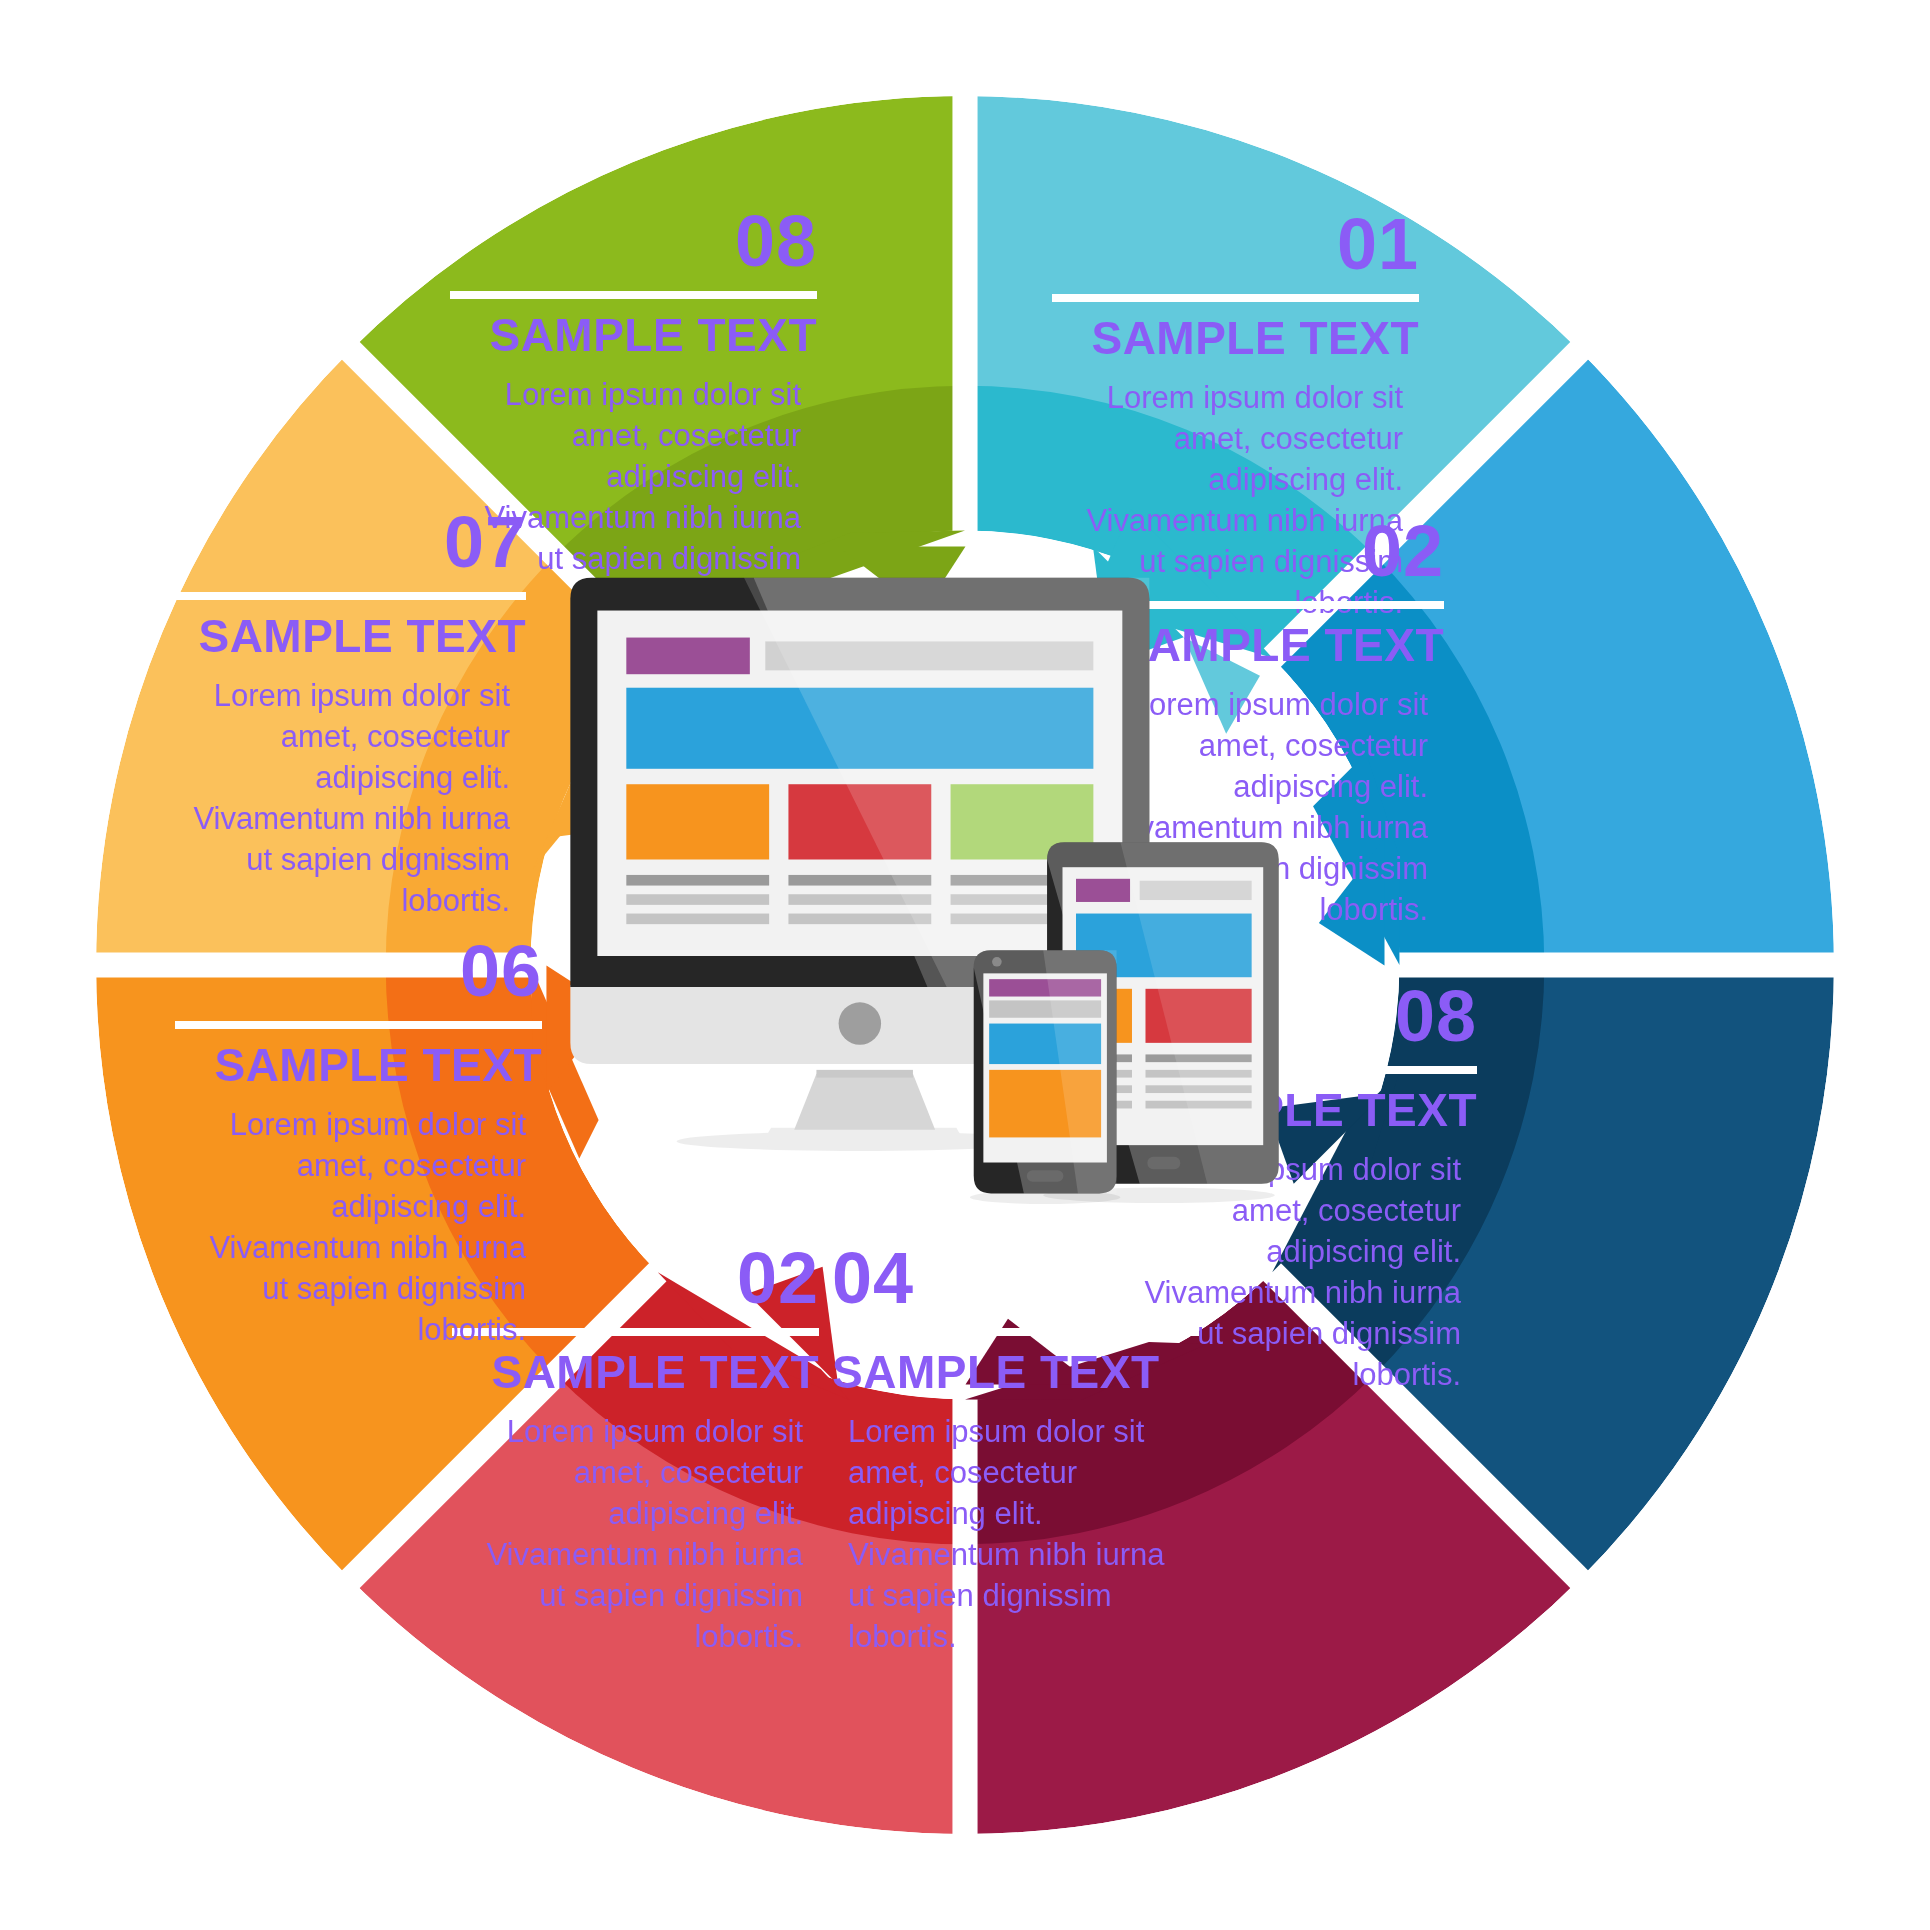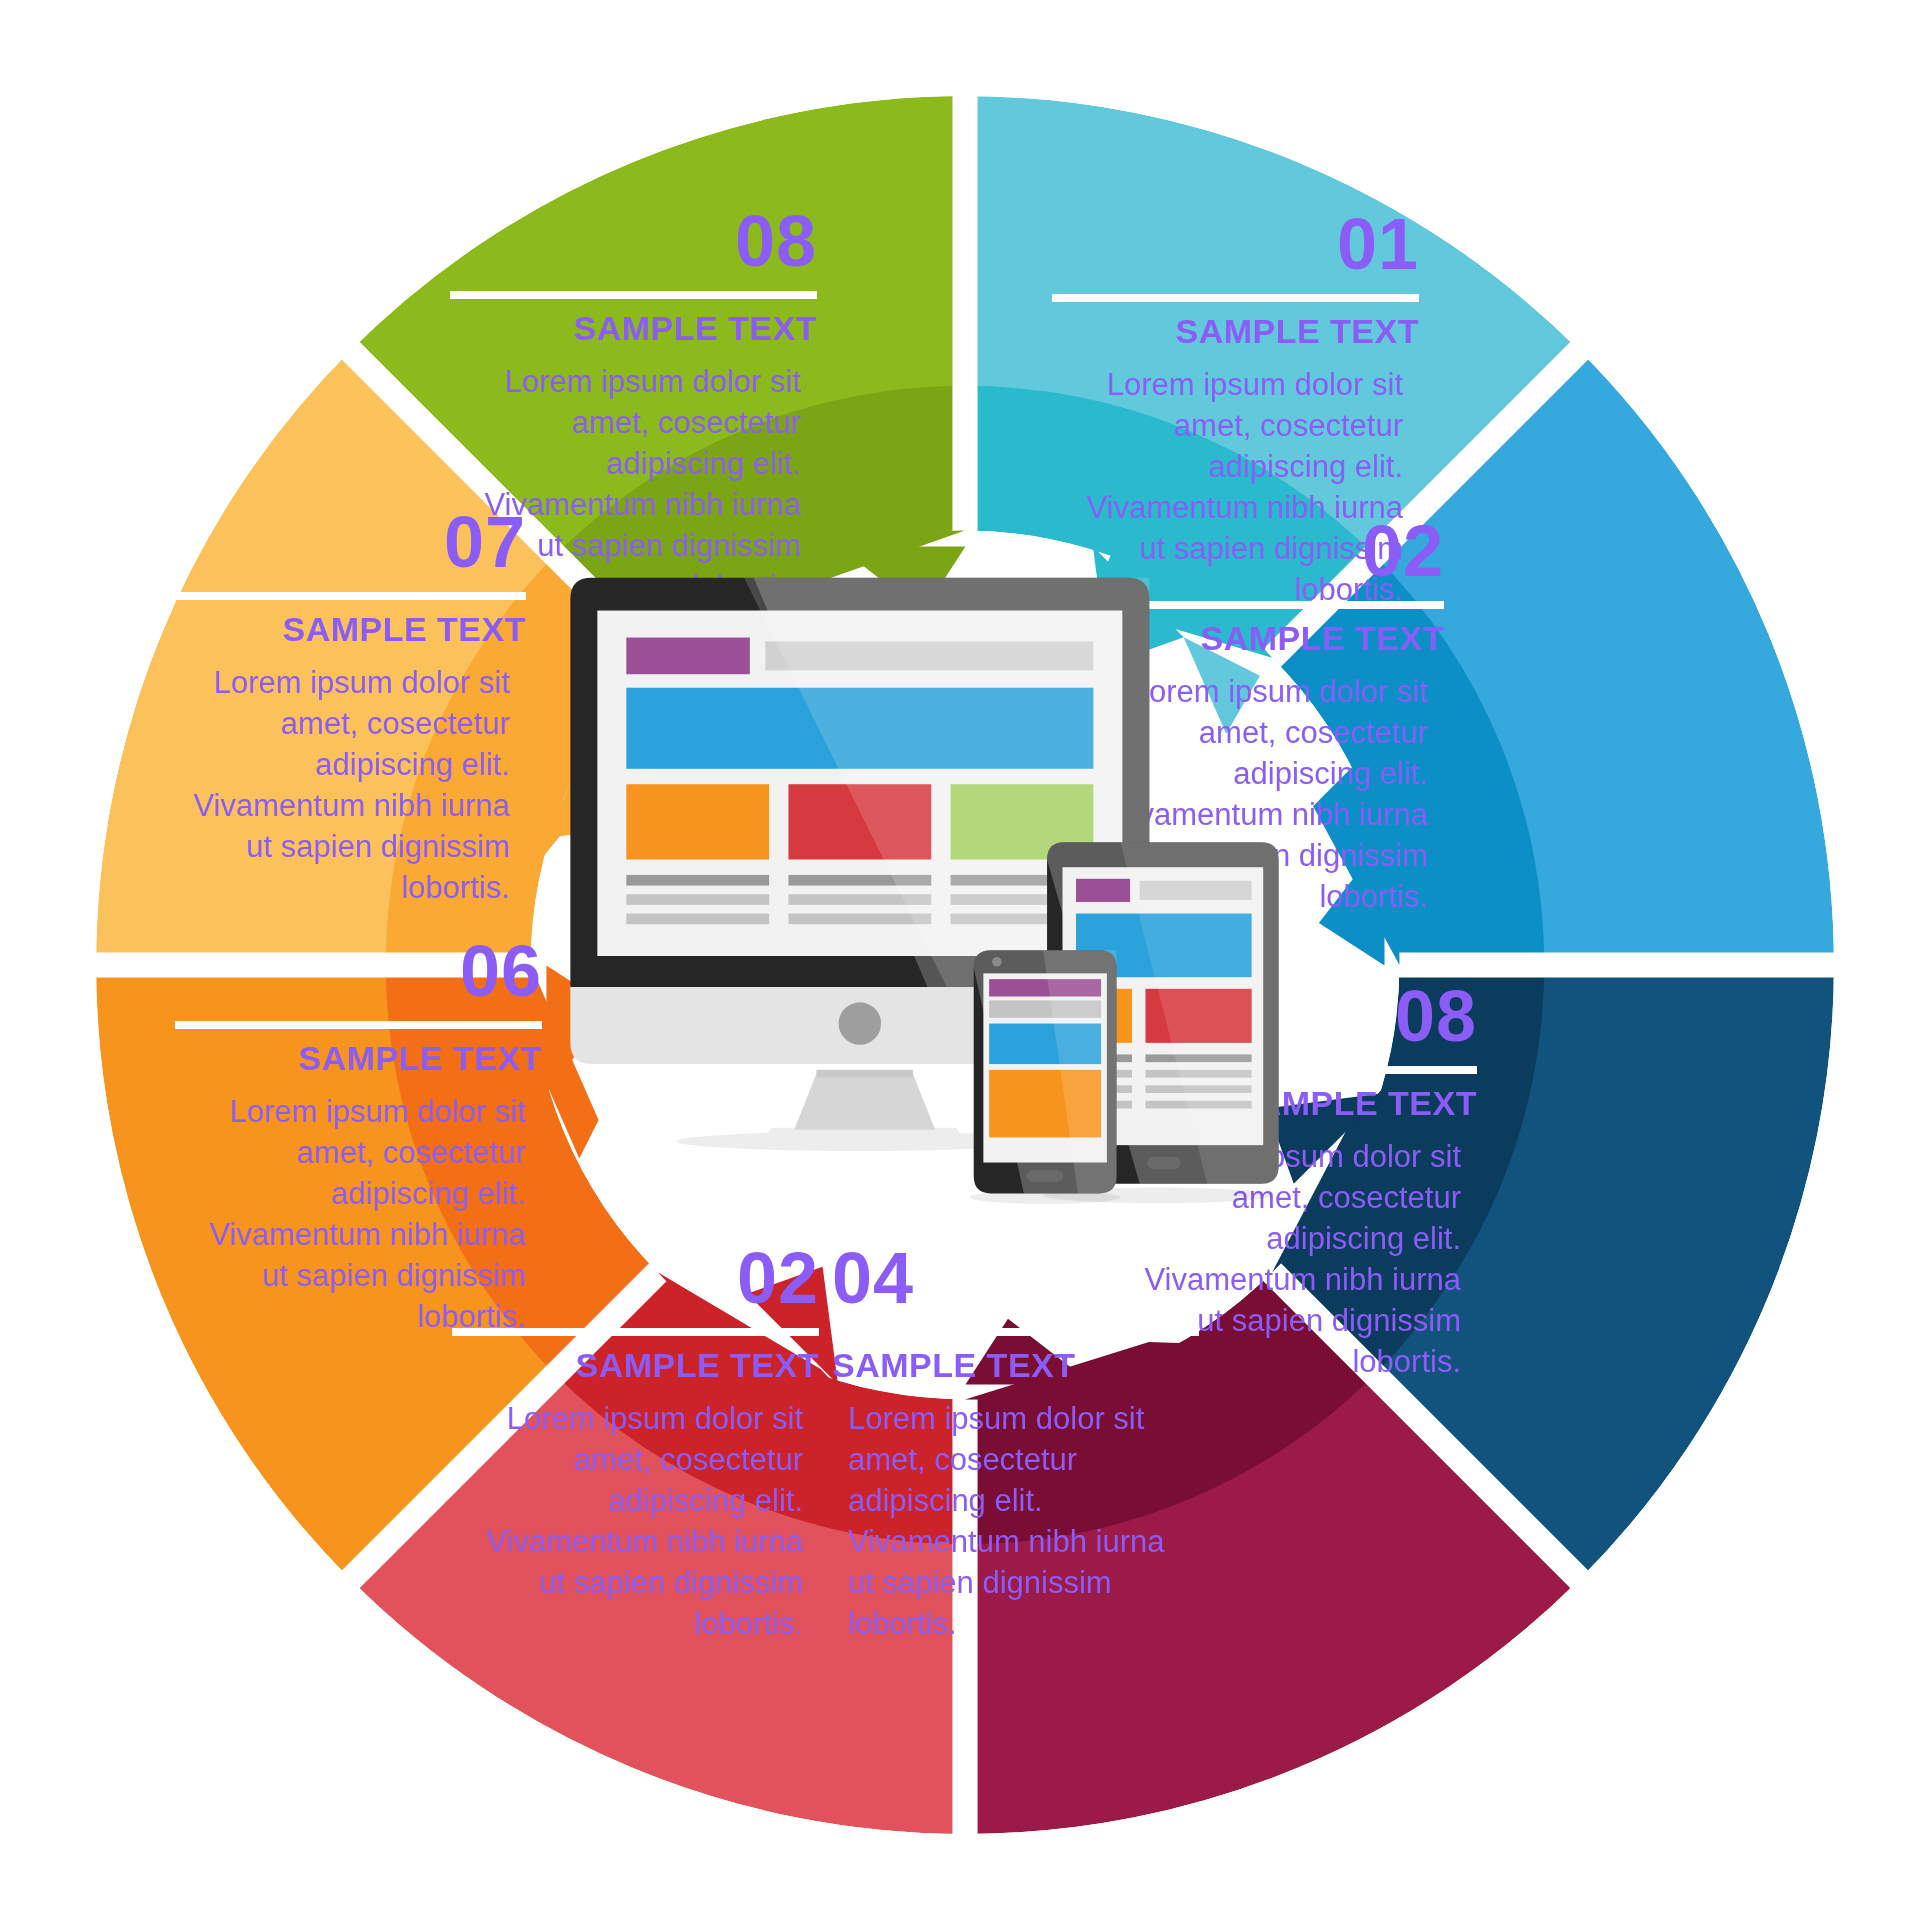--- a/index.html
+++ b/index.html
@@ -42,21 +42,21 @@
     line-height: 1;
     margin: 0 0 13.5px 0;
   }
   .seg-rule {
     height: 8.7px;
     background: #ffffff;
     margin: 0 0 11.6px 0;
   }
   .seg-title {
     font-family: "Liberation Sans", sans-serif;
-    font-size: 34px;
+    font-size: 46px;
     font-weight: bold;
     letter-spacing: 0.5px;
     line-height: 1.05;
     margin: 0 0 9.7px 0;
   }
   .seg-body {
     font-family: "Liberation Sans", sans-serif;
     font-size: 31px;
     font-weight: normal;
     line-height: 1.32;

